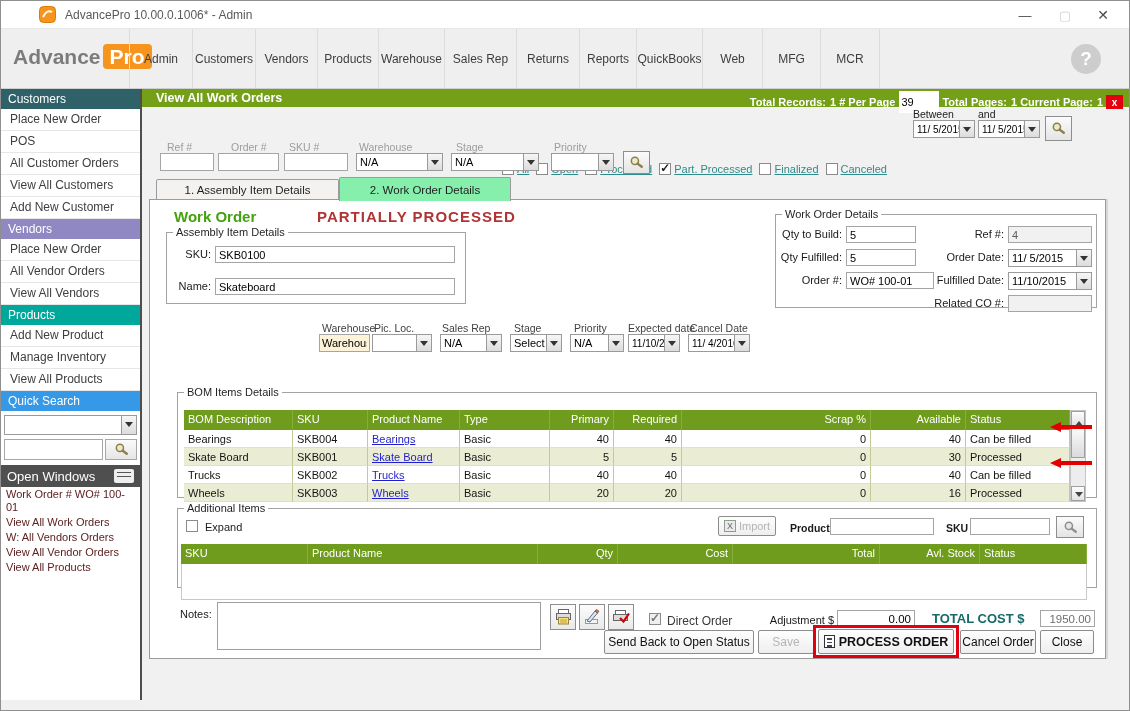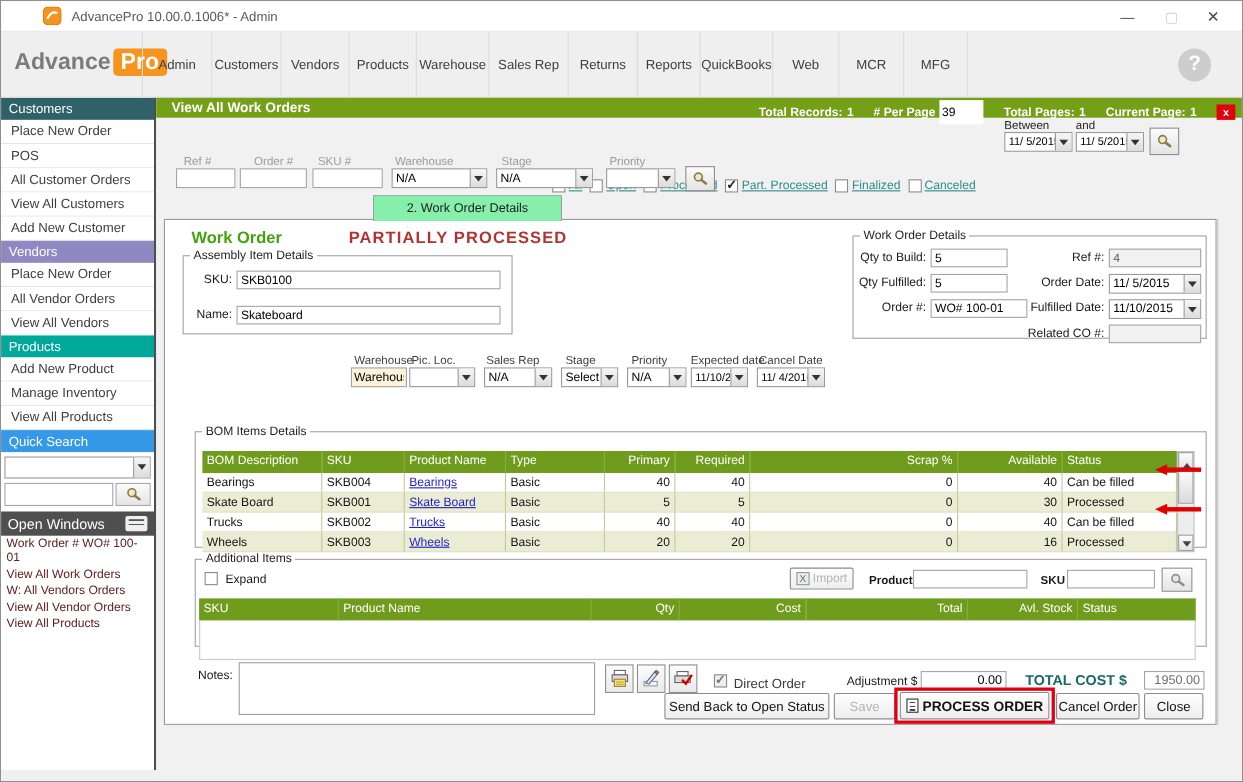--- a/index.html
+++ b/index.html
@@ -29,21 +29,21 @@
   .sb-search-input{flex:1;min-width:0;border:1px solid #A7A7A7;font-size:11px;padding:0 3px;}
   .sb-search-btn{width:32px;border:1px solid #A7A7A7;background:linear-gradient(#FBFBFB,#E5E5E5);margin-left:2px;display:flex;align-items:center;justify-content:center;flex:none;}
   .sb-ow-header{height:22px;color:#FFF;display:flex;align-items:center;padding:0 6px;font-size:13px;margin-top:2px;flex:none;}
   .ow-icon{margin-left:auto;width:20px;height:14px;background:#EFEFEF;border-radius:2px;position:relative;}
   .ow-icon::before{content:"";position:absolute;left:3px;right:3px;top:3px;bottom:3px;background:repeating-linear-gradient(to bottom,#555 0 1.5px,transparent 1.5px 4px);}
   .sb-ow-item{font-size:11px;color:#5E2121;padding:1px 5px;line-height:13px;flex:none;}
   
   .main{position:absolute;left:141px;top:0;right:0;bottom:0;background:#F1F1F1;}
   .greenbar{position:absolute;top:0;left:0;right:0;height:18px;background:var(--gbar,#74A017);color:#FFF;}
   .gb-title{position:absolute;left:14px;top:2px;font-weight:bold;font-size:12.5px;}
-  .gb-right{position:absolute;right:6px;top:2px;display:flex;align-items:center;gap:18px;font-size:11px;font-weight:bold;}
+  .gb-right{position:absolute;right:6px;top:2px;display:flex;align-items:center;gap:3px;font-size:11px;font-weight:bold;}
   .gbl{display:flex;align-items:center;gap:4px;}
   .pp{width:40px;height:13px;border:0;font-size:11px;padding:11px 2px;font-family:inherit;}
   .gb-x{width:17px;height:14px;background:#E3000F;color:#FFF;font-size:10px;font-weight:bold;display:flex;align-items:center;justify-content:center;cursor:default;}
   .between{position:absolute;top:19px;font-size:10.5px;color:#222;}
   .fcheck{display:flex;align-items:center;gap:3px;}
   .cb{width:12px;height:12px;border:1px solid #8A8A8A;background:#FFF;position:relative;flex:none;display:inline-block;}
   .cb.checked::after{content:"\2713";position:absolute;left:0;top:-3px;font-size:12px;font-weight:bold;color:#1A1A1A;}
   .cb.dis{background:#EFEFEF;}.cb.dis::after{color:#777;}
   .fcheck .lbl{font-size:11px;color:#2E8B8B;text-decoration:underline;}
   .combo{position:absolute;background:#FFF;border:1px solid #9A9A9A;display:flex;font-size:11px;height:18px;}
@@ -132,22 +132,22 @@
         <div class="nav-item" style="width: 64px;">Admin</div>
         <div class="nav-item" style="width: 63px;">Customers</div>
         <div class="nav-item" style="width: 62px;">Vendors</div>
         <div class="nav-item" style="width: 61px;">Products</div>
         <div class="nav-item" style="width: 66px;">Warehouse</div>
         <div class="nav-item" style="width: 72px;">Sales Rep</div>
         <div class="nav-item" style="width: 63px;">Returns</div>
         <div class="nav-item" style="width: 57px;">Reports</div>
         <div class="nav-item" style="width: 66px;">QuickBooks</div>
         <div class="nav-item" style="width: 60px; text-align: right;">Web</div>
+        <div class="nav-item" style="width: 58px;">MFG</div>
         <div class="nav-item" style="width: 59px;">MCR</div>
-        <div class="nav-item" style="width: 58px;">MFG</div>
       </div>
     <div class="help">?</div>
   </div>
 
   <div class="workspace">
     <aside class="sidebar" id="sidebar">
         <div class="sb-header" style="background: rgb(47, 97, 105);">Customers</div>
         <div class="sb-item">Place New Order</div>
         <div class="sb-item">POS</div>
         <div class="sb-item">All Customer Orders</div>
@@ -275,20 +275,21 @@
           <span class="val"></span>
           <span class="cbtn"></span>
         </div>
       <div class="search-btn" style="left:481px;top:62px;width:27px;height:23px">
         <svg width="15" height="15" viewBox="0 0 16 16">
             <circle cx="6.3" cy="6.3" r="3.8" fill="#EFE9C8" stroke="#8A7F4A" stroke-width="1.6"></circle>
             <line x1="9.2" y1="9.2" x2="13.6" y2="12.6" stroke="#8A7F4A" stroke-width="2.6" stroke-linecap="round"></line>
           </svg>
       </div>
 
+      <div class="tab" style="left:14px;width:183px">1. Assembly Item Details</div>
       <div class="tab active" style="left:197px;width:172px">2. Work Order Details</div>
 
       <div class="panel" id="panel">
         <span class="wo-title" id="wo-title" style="color: rgb(68, 162, 16);">Work Order</span>
         <span class="wo-status" id="wo-status" style="color: rgb(175, 52, 51);">PARTIALLY PROCESSED</span>
 
         <fieldset class="fs" style="left:16px;top:26px;width:300px;height:78px">
           <legend>Assembly Item Details</legend>
           <span class="flab r" style="left:2px;width:42px;top:10px">SKU:</span>
           <input class="pinput" style="left: 48px; top: 8px; width: 240px;" value="SKB0100">

